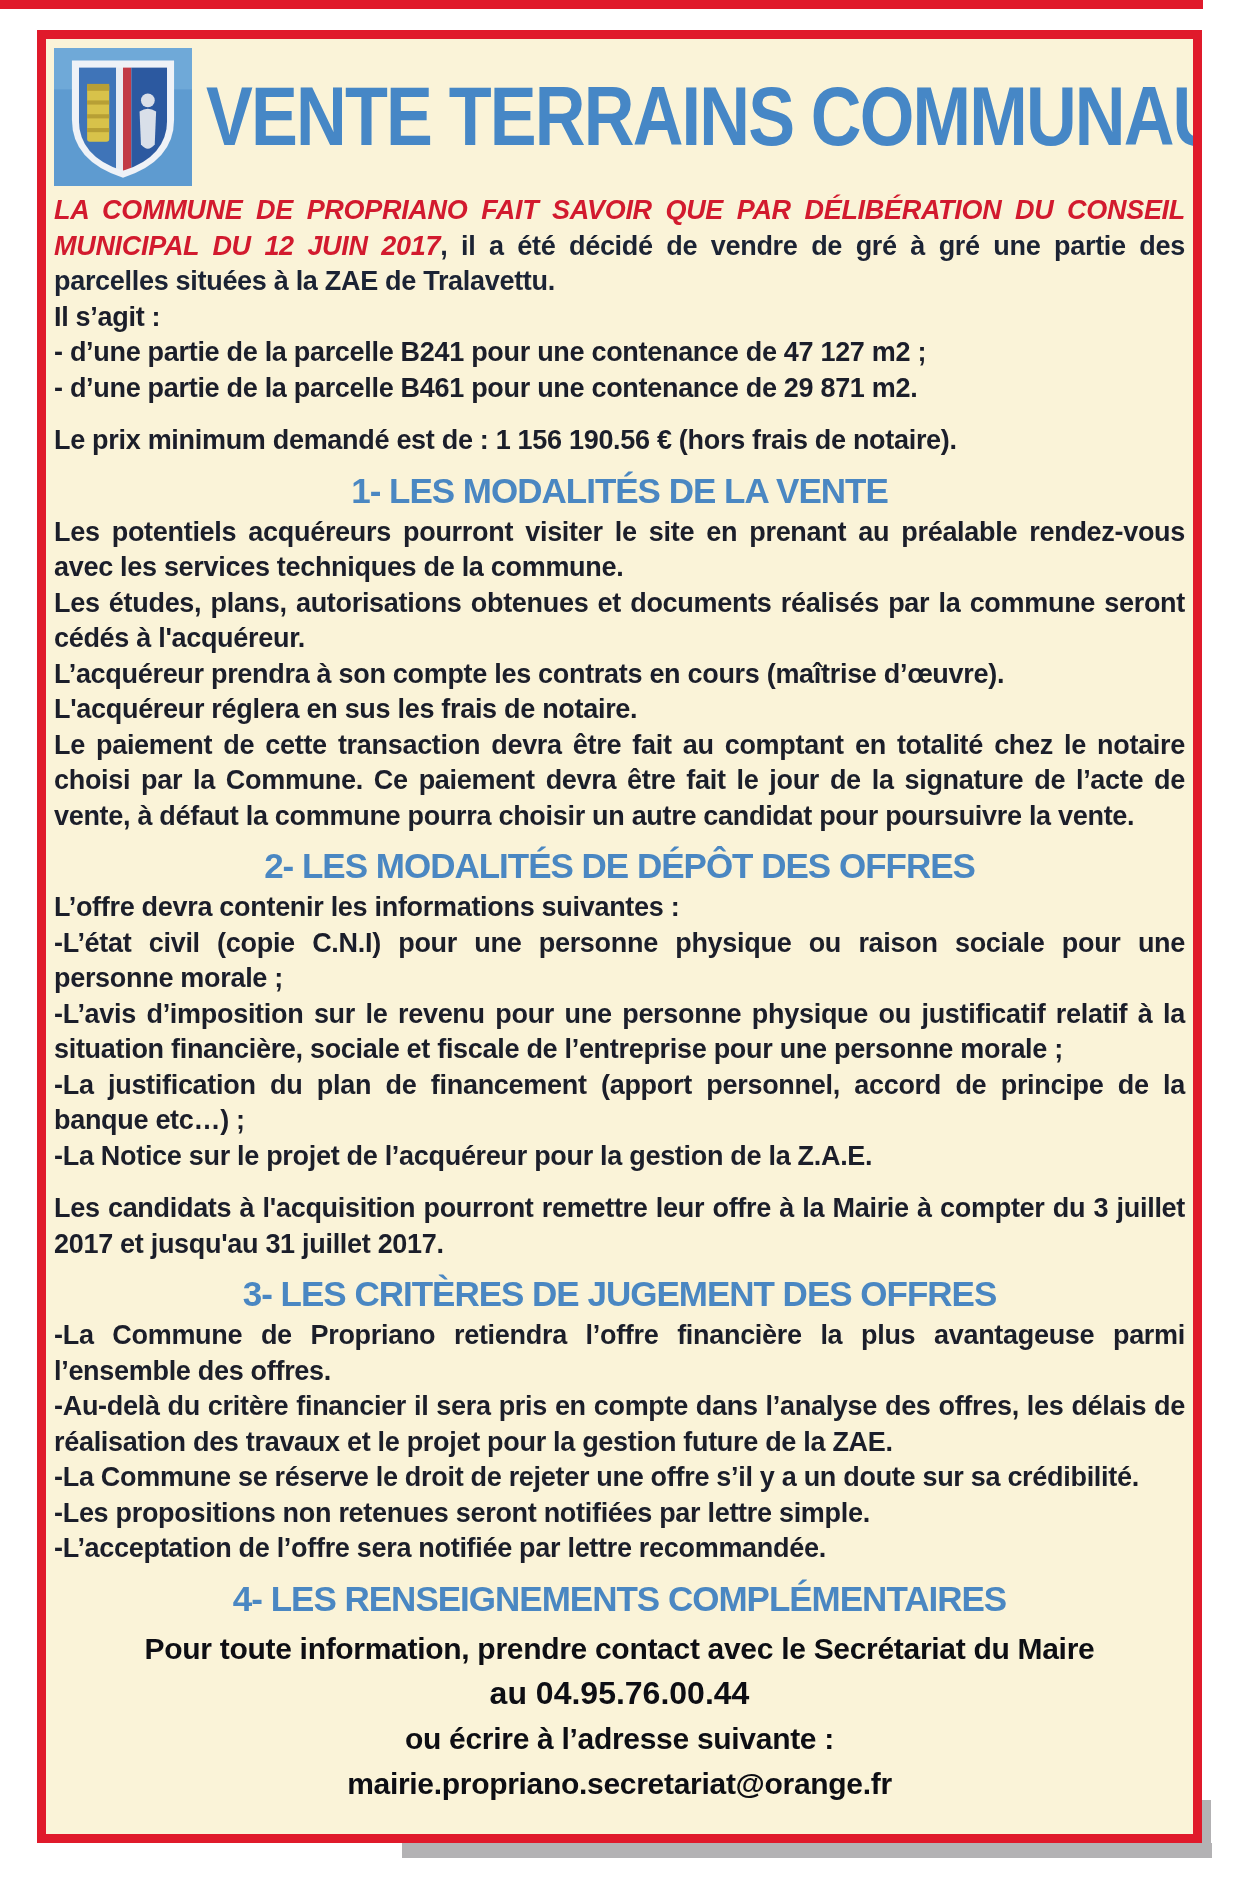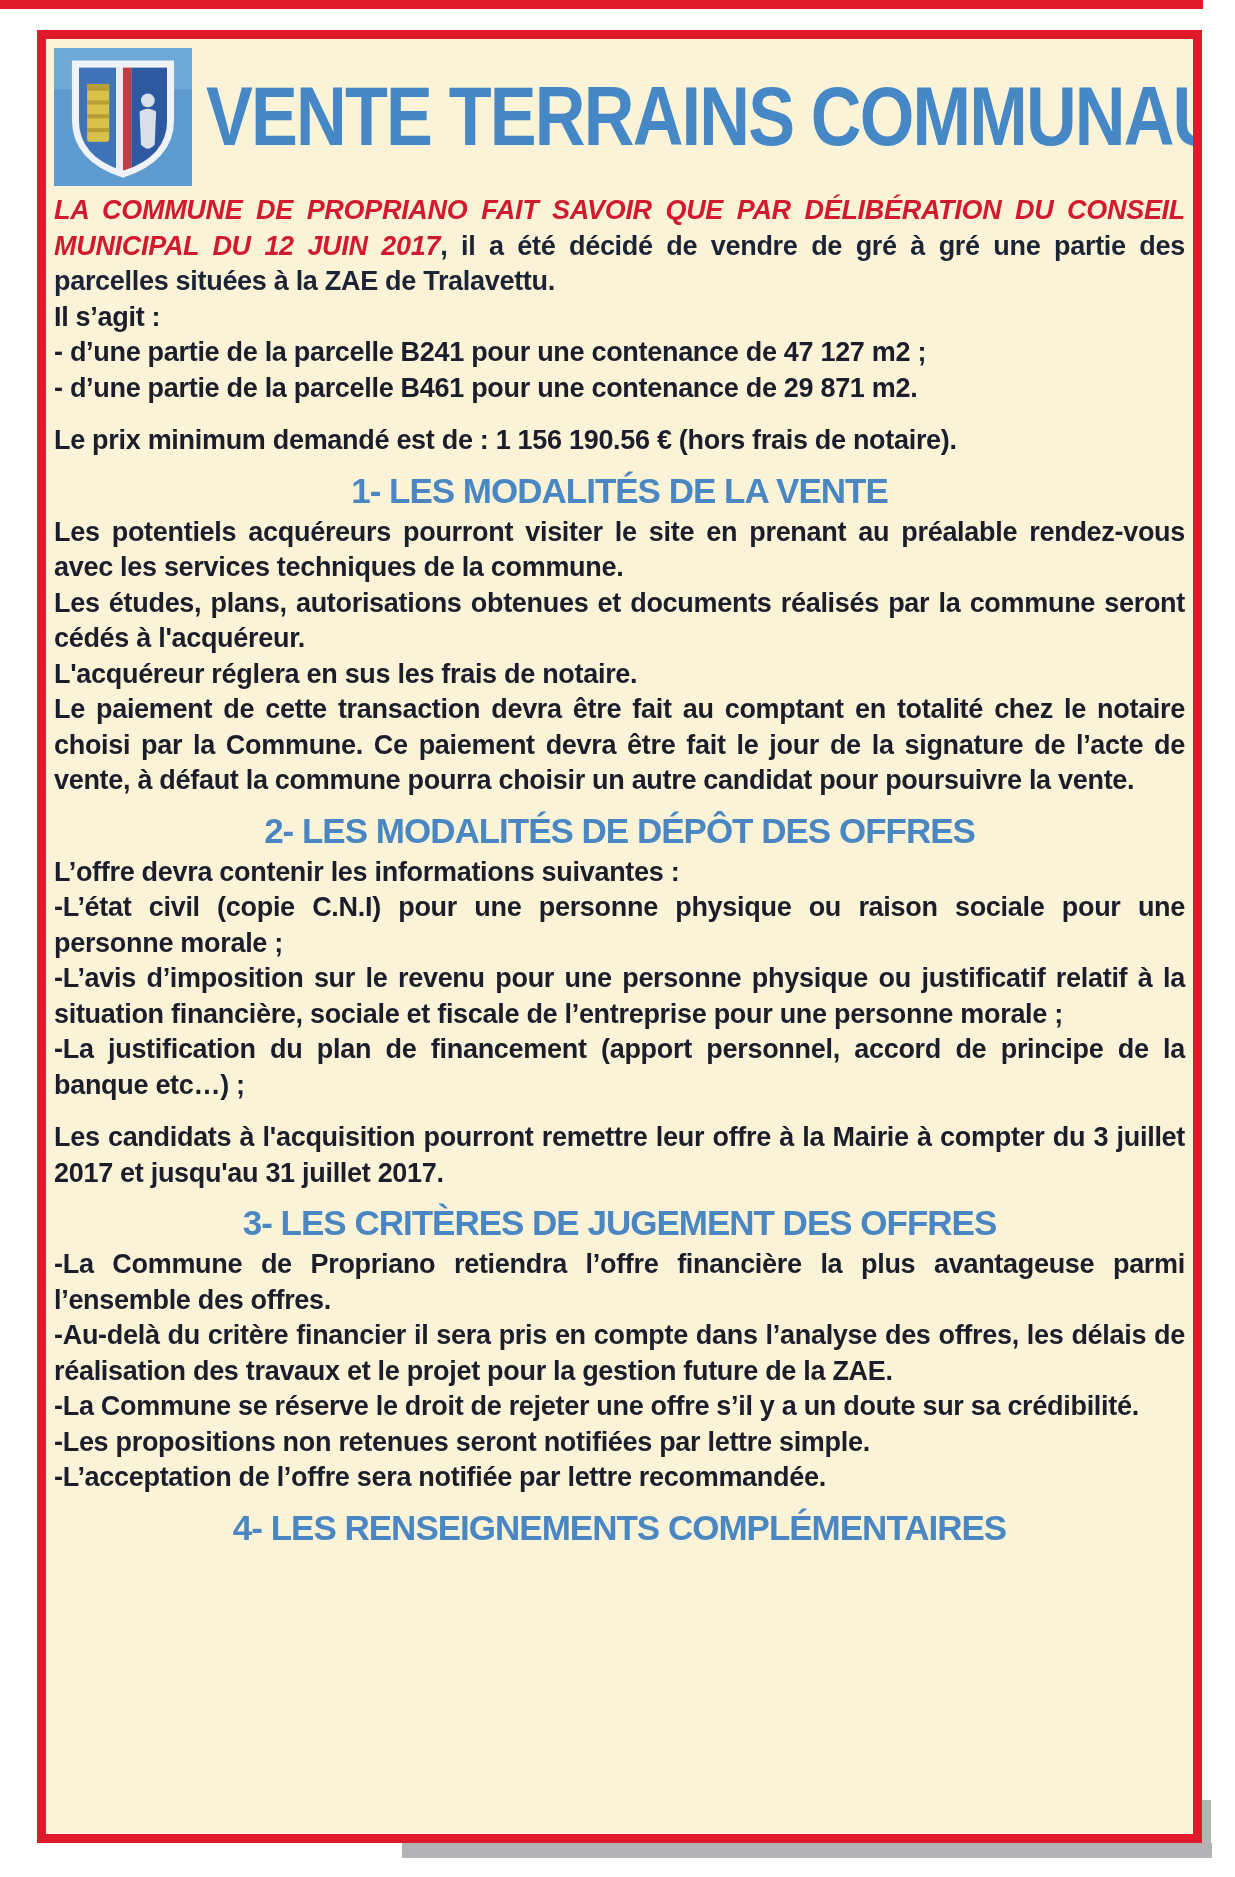--- a/index.html
+++ b/index.html
@@ -84,33 +84,41 @@
     <span class="intro-red">LA COMMUNE DE PROPRIANO FAIT SAVOIR QUE PAR DÉLIBÉRATION DU CONSEIL MUNICIPAL DU 12 JUIN 2017</span><span class="intro-dark">, il a été décidé de vendre de gré à gré une partie des parcelles situées à la ZAE de Tralavettu.</span>
   </p>
   <p class="p">Il s’agit :</p>
   <p class="p">- d’une partie de la parcelle B241 pour une contenance de 47 127 m2 ;</p>
   <p class="p">- d’une partie de la parcelle B461 pour une contenance de 29 871 m2.</p>
   <p class="p gap-before">Le prix minimum demandé est de : 1 156 190.56 € (hors frais de notaire).</p>
 
   <h2 class="sec-heading">1- LES MODALITÉS DE LA VENTE</h2>
   <p class="p">Les potentiels acquéreurs pourront visiter le site en prenant au préalable rendez-vous avec les services techniques de la commune.</p>
   <p class="p">Les études, plans, autorisations obtenues et documents réalisés par la commune seront cédés à l'acquéreur.</p>
+  <p class="p">L’acquéreur prendra à son compte les contrats en cours (maîtrise d’œuvre).</p>
   <p class="p">L'acquéreur réglera en sus les frais de notaire.</p>
   <p class="p">Le paiement de cette transaction devra être fait au comptant en totalité chez le notaire choisi par la Commune. Ce paiement devra être fait le jour de la signature de l’acte de vente, à défaut la commune pourra choisir un autre candidat pour poursuivre la vente.</p>
 
   <h2 class="sec-heading">2- LES MODALITÉS DE DÉPÔT DES OFFRES</h2>
   <p class="p">L’offre devra contenir les informations suivantes :</p>
   <p class="p">-L’état civil (copie C.N.I) pour une personne physique ou raison sociale pour une personne morale ;</p>
   <p class="p">-L’avis d’imposition sur le revenu pour une personne physique ou justificatif relatif à la situation financière,  sociale et fiscale de l’entreprise pour une personne morale ;</p>
   <p class="p">-La justification du plan de  financement (apport personnel, accord de principe de la banque etc…) ;</p>
+  <p class="p">-La Notice sur le projet de l’acquéreur pour la gestion de la Z.A.E.</p>
   <p class="p gap-before">Les candidats à l'acquisition pourront remettre leur offre à la Mairie à compter du 3 juillet 2017 et jusqu'au 31 juillet 2017.</p>
 
   <h2 class="sec-heading">3- LES CRITÈRES DE JUGEMENT DES OFFRES</h2>
   <p class="p">-La Commune de Propriano retiendra l’offre financière la plus avantageuse parmi l’ensemble des offres.</p>
   <p class="p">-Au-delà du critère financier il sera pris en compte dans l’analyse des offres, les délais de réalisation des travaux et le projet pour la gestion future de la ZAE.</p>
   <p class="p">-La Commune se réserve le droit de rejeter une offre s’il y a un doute sur sa crédibilité.</p>
   <p class="p">-Les propositions non retenues seront notifiées par lettre simple.</p>
   <p class="p">-L’acceptation de l’offre sera notifiée par lettre recommandée.</p>
 
   <h2 class="sec-heading">4- LES RENSEIGNEMENTS COMPLÉMENTAIRES</h2>
 
+  <div class="contact">
+    <div class="c-line">Pour toute information, prendre contact avec le Secrétariat du Maire</div>
+    <div class="c-phone">au 04.95.76.00.44</div>
+    <div class="c-line">ou écrire à l’adresse suivante :</div>
+    <div class="c-line">mairie.propriano.secretariat@orange.fr</div>
+  </div>
 
 </div>
 
 </body></html>

